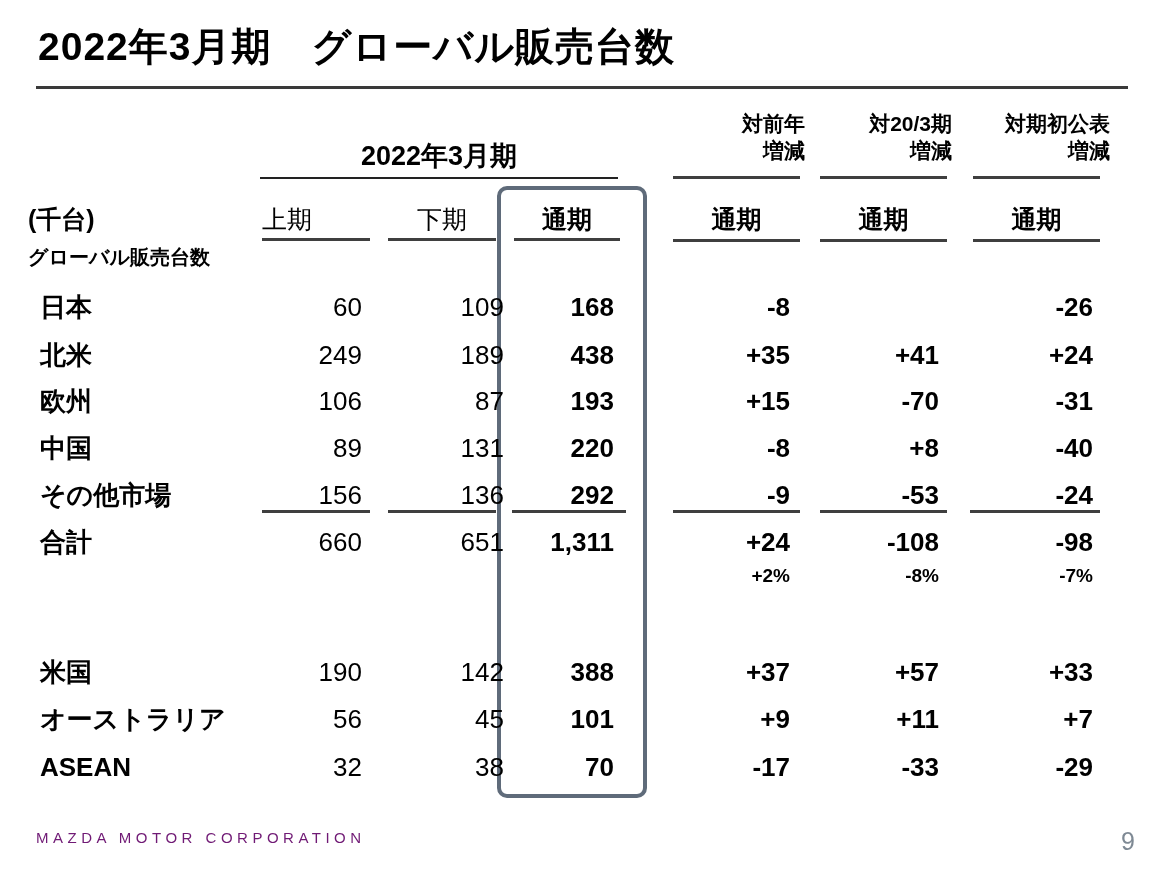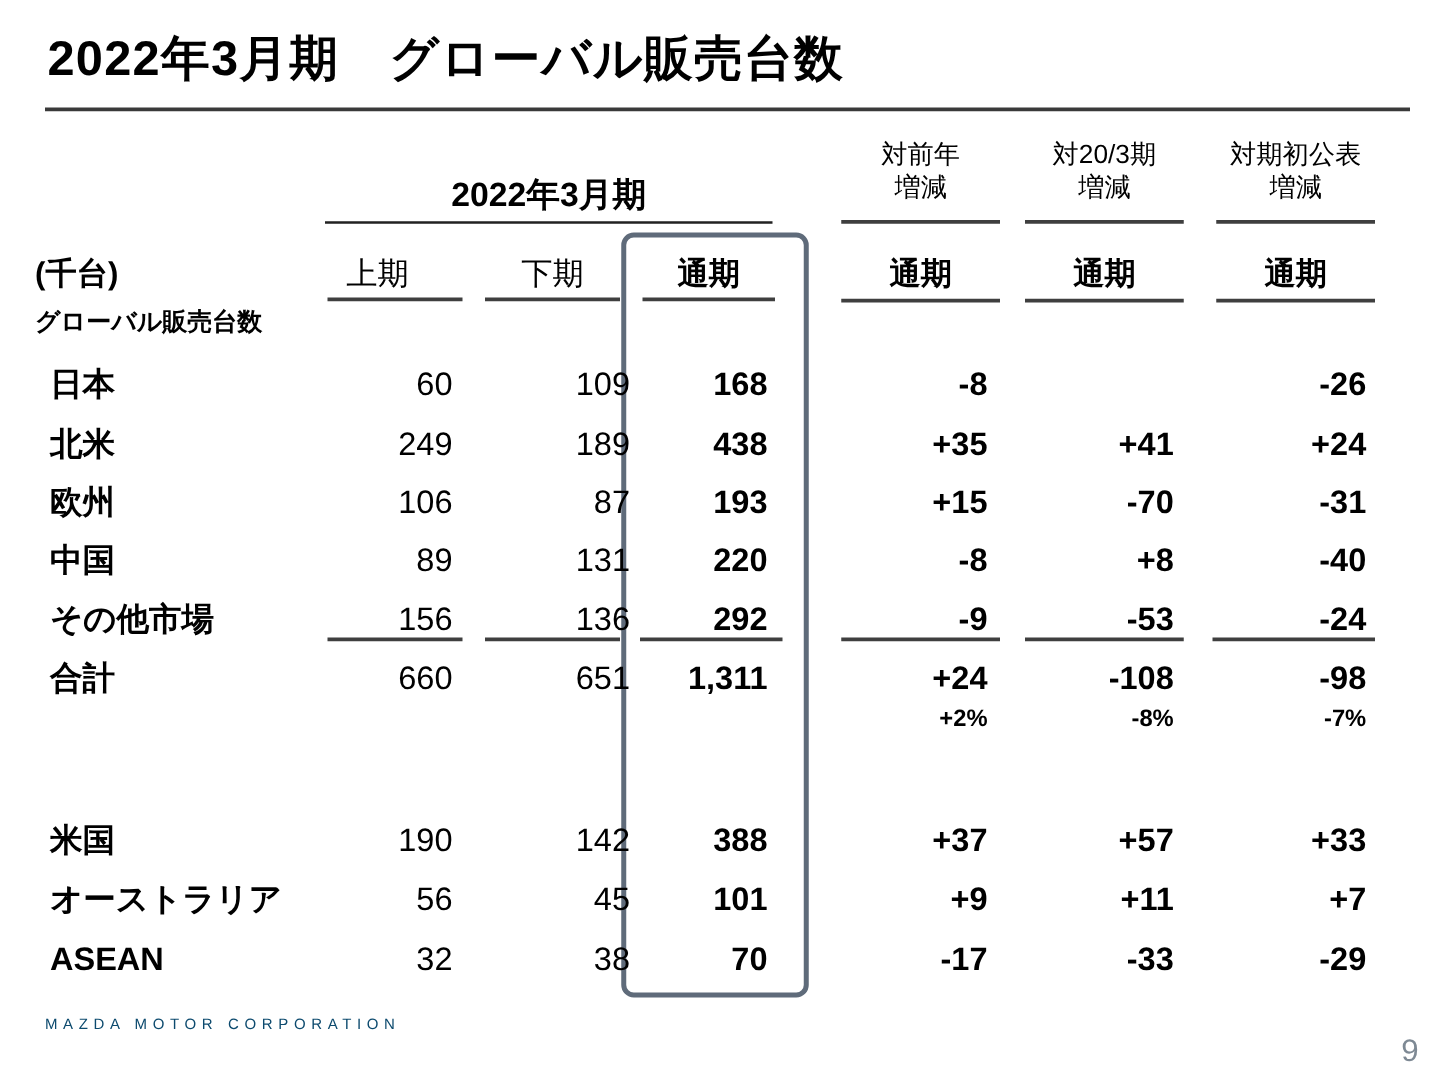--- a/index.html
+++ b/index.html
@@ -39,61 +39,61 @@
   
   .c0  { position: absolute; left: 28px;  width: 230px; text-align: left; }
   .c0i { position: absolute; left: 40px;  width: 218px; text-align: left; }
   .c1  { position: absolute; left: 252px; width: 110px; text-align: right; }
   .c2  { position: absolute; left: 394px; width: 110px; text-align: right; }
   .c3  { position: absolute; left: 504px; width: 110px; text-align: right; }
   .c4  { position: absolute; left: 663px; width: 127px; text-align: right; }
   .c5  { position: absolute; left: 811px; width: 128px; text-align: right; }
   .c6  { position: absolute; left: 962px; width: 131px; text-align: right; }
   
-  .h1c { position: absolute; left: 248px; width: 108px; text-align: center; }
+  .h1c { position: absolute; left: 262px; width: 108px; text-align: left; }
   .h2c { position: absolute; left: 388px; width: 108px; text-align: center; }
   .h3c { position: absolute; left: 514px; width: 106px; text-align: center; }
   .h4c { position: absolute; left: 673px; width: 127px; text-align: center; }
   .h5c { position: absolute; left: 820px; width: 127px; text-align: center; }
   .h6c { position: absolute; left: 973px; width: 127px; text-align: center; }
 
   .row { position: absolute; left: 0; width: 1162px; height: 48px; line-height: 48px; font-size: 26px; z-index: 3; }
   .pctrow { position: absolute; left: 0; width: 1162px; height: 30px; line-height: 30px; font-size: 19px; font-weight: 700; z-index: 3; }
   .b { font-weight: 700; }
   .n { font-weight: 400; }
 
   .period-label {
     position: absolute; left: 260px; top: 138px; width: 358px;
     text-align: center; font-size: 27px; font-weight: 700; z-index: 3;
   }
   .delta-head {
-    position: absolute; top: 110px; font-size: 21px; font-weight: 400;
-    line-height: 27px; text-align: center; z-index: 3;
+    position: absolute; top: 110px; font-size: 21px; font-weight: 700;
+    line-height: 27px; text-align: right; z-index: 3;
   }
   .subhead-row { position: absolute; left: 0; top: 200px; width: 1162px; height: 38px; line-height: 38px; font-size: 25px; z-index: 3; }
   .group-label { position: absolute; left: 28px; top: 244px; font-size: 20px; font-weight: 700; z-index: 3; }
 
   .highlight-box {
     position: absolute;
     left: 497px;
     top: 186px;
     width: 142px;
     height: 604px;
     border: 4px solid #5f6b7a;
     border-radius: 10px;
     background: transparent;
     z-index: 1;
   }
   .footer-text {
     position: absolute;
     left: 36px;
-    top: 812px;
-    font-size: 12px;
+    top: 829px;
+    font-size: 15px;
     letter-spacing: 4.5px;
-    color: #0c4a6e;
+    color: #701a75;
     font-weight: 400;
   }
   .page-number {
     position: absolute;
     left: 1095px;
     top: 827px;
     width: 40px;
     text-align: right;
     font-size: 25px;
     color: #7e8994;

